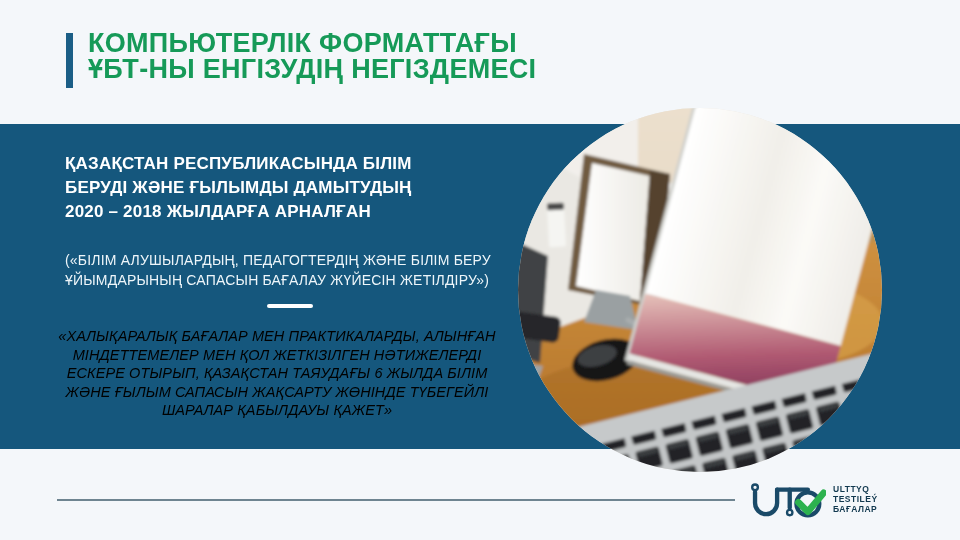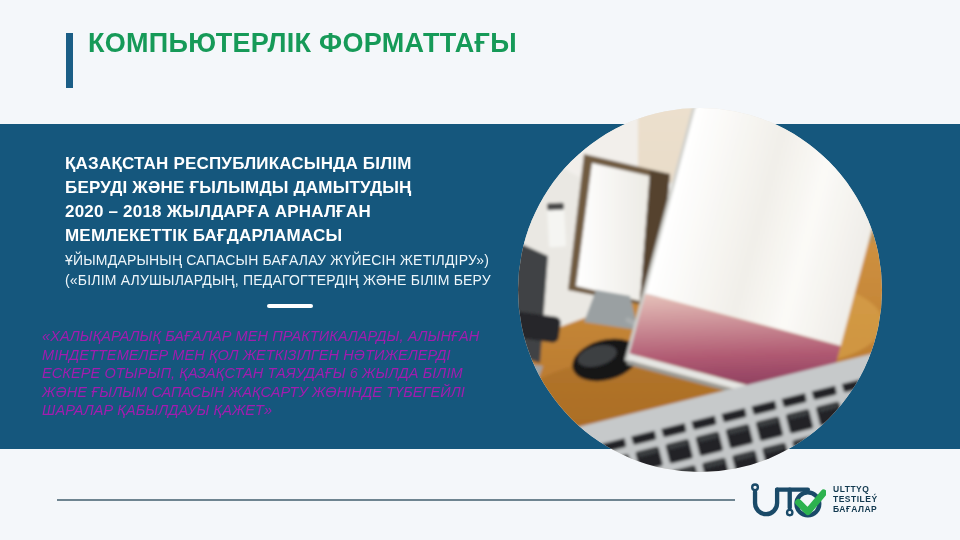--- a/index.html
+++ b/index.html
@@ -12,55 +12,55 @@
   .title-bar{position:absolute;left:66px;top:33px;width:7px;height:55px;background:#1b5e86;}
   .title{position:absolute;left:88px;top:30px;color:#169a58;font-weight:bold;
          font-size:27px;line-height:26px;letter-spacing:.3px;text-transform:uppercase;}
   
   .band{position:absolute;left:0;top:124px;width:960px;height:325px;background:#15577d;}
   .heading{position:absolute;left:65px;top:152px;width:450px;color:#ffffff;font-weight:bold;
            font-size:17px;line-height:24px;letter-spacing:.2px;white-space:nowrap;}
   .subheading{position:absolute;left:65px;top:250px;width:470px;color:#eef6fa;
               font-size:14px;line-height:20px;letter-spacing:.2px;white-space:nowrap;}
   .q-divider{position:absolute;left:267px;top:304px;width:46px;height:4px;background:#ffffff;border-radius:2px;}
-  .quote{position:absolute;left:42px;top:327px;width:490px;text-align:left;color:#a21caf;
+  .quote{position:absolute;left:32px;top:327px;width:490px;text-align:center;color:#000000;
          font-style:italic;font-size:14.5px;line-height:18.6px;letter-spacing:.1px;}
   
   .photo{position:absolute;left:518px;top:108px;width:364px;height:364px;border-radius:50%;
          overflow:hidden;background:#e9e6e0;}
   .photo svg{display:block;}
   
   .footer-line{position:absolute;left:57px;top:499px;width:678px;height:2px;background:#6e8490;}
   .logo{position:absolute;left:744px;top:481px;display:flex;align-items:flex-start;}
   .logo-mark{width:82px;height:41px;}
   .logo-text{margin-left:7px;margin-top:4px;color:#12394f;font-weight:bold;
              font-size:8.5px;line-height:9.8px;letter-spacing:.5px;}
 </style>
 </head>
 <body>
 
 <div class="slide">
 
   <div class="title-bar"></div>
   <div class="title">
     <div>КОМПЬЮТЕРЛІК ФОРМАТТАҒЫ</div>
+    <div>ҰБТ-НЫ ЕНГІЗУДІҢ НЕГІЗДЕМЕСІ</div>
   </div>
 
   <div class="band"></div>
 
   <div class="heading">
     <div>ҚАЗАҚСТАН РЕСПУБЛИКАСЫНДА БІЛІМ</div>
     <div>БЕРУДІ ЖӘНЕ ҒЫЛЫМДЫ ДАМЫТУДЫҢ</div>
     <div>2020 – 2018 ЖЫЛДАРҒА АРНАЛҒАН</div>
-    <div>МЕМЛЕКЕТТІК БАҒДАРЛАМАСЫ</div>
   </div>
 
   <div class="subheading">
+    <div>(«БІЛІМ АЛУШЫЛАРДЫҢ, ПЕДАГОГТЕРДІҢ ЖӘНЕ БІЛІМ БЕРУ</div>
     <div>ҰЙЫМДАРЫНЫҢ САПАСЫН БАҒАЛАУ ЖҮЙЕСІН ЖЕТІЛДІРУ»)</div>
-    <div>(«БІЛІМ АЛУШЫЛАРДЫҢ, ПЕДАГОГТЕРДІҢ ЖӘНЕ БІЛІМ БЕРУ</div>
   </div>
 
   <div class="q-divider"></div>
 
   <div class="quote">
     <div>«ХАЛЫҚАРАЛЫҚ БАҒАЛАР МЕН ПРАКТИКАЛАРДЫ, АЛЫНҒАН</div>
     <div>МІНДЕТТЕМЕЛЕР МЕН ҚОЛ ЖЕТКІЗІЛГЕН НӘТИЖЕЛЕРДІ</div>
     <div>ЕСКЕРЕ ОТЫРЫП, ҚАЗАҚСТАН ТАЯУДАҒЫ 6 ЖЫЛДА БІЛІМ</div>
     <div>ЖӘНЕ ҒЫЛЫМ САПАСЫН ЖАҚСАРТУ ЖӨНІНДЕ ТҮБЕГЕЙЛІ</div>
     <div>ШАРАЛАР ҚАБЫЛДАУЫ ҚАЖЕТ»</div>

